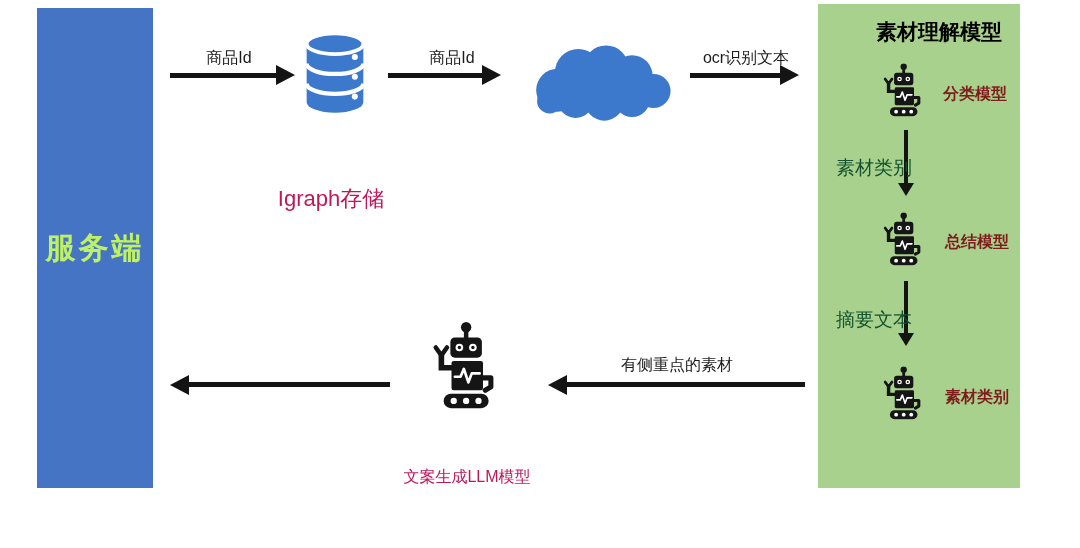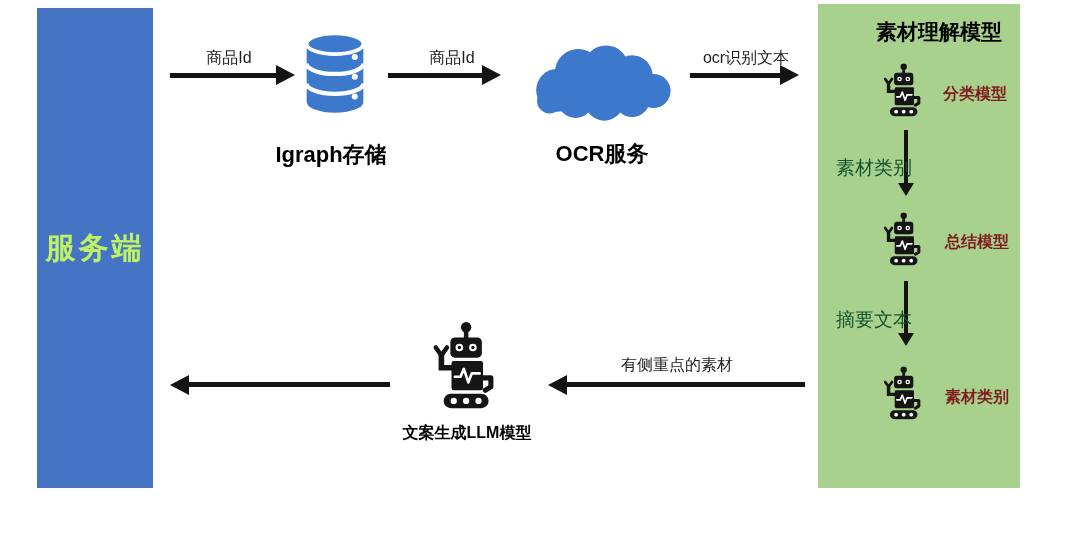--- a/index.html
+++ b/index.html
@@ -20,21 +20,21 @@
   .server-label{
     color:#bef264;font-size:30px;font-weight:600;letter-spacing:3px;white-space:nowrap;
   }
   
   .flow-label{
     position:absolute;transform:translateX(-50%);
     font-size:16px;color:#1c1c1c;white-space:nowrap;text-align:right;
   }
   .node-label{
     position:absolute;transform:translateX(-50%);
-    font-size:22px;font-weight:bold;color:#000000;white-space:nowrap;
+    font-size:22px;font-weight:normal;color:#be185d;white-space:nowrap;margin-top:44px;
   }
   .llm-title{font-size:16px;}
   
   .arrow-right,.arrow-left{
     position:absolute;height:5px;background:#141414;
   }
   .arrow-right::after{
     content:'';position:absolute;right:-19px;top:-7.5px;width:0;height:0;
     border-left:19px solid #141414;
     border-top:10px solid transparent;border-bottom:10px solid transparent;
@@ -131,21 +131,20 @@
       <circle cx="99" cy="31" r="25"></circle>
       <circle cx="128" cy="40" r="23"></circle>
       <circle cx="152" cy="57" r="19"></circle>
       <circle cx="128" cy="66" r="20"></circle>
       <circle cx="97" cy="68" r="22"></circle>
       <circle cx="65" cy="67" r="20"></circle>
       <circle cx="36" cy="68" r="14"></circle>
       <ellipse cx="95" cy="52" rx="58" ry="28"></ellipse>
     </g>
   </svg>
-  <span class="node-label" style="left:602px;top:139px">OCR服务</span>
 
   <span class="flow-label" style="left:746px;top:48px">ocr识别文本</span>
   <div class="arrow-right" style="left:690px;top:72.5px;width:90px"></div>
 
   <div class="panel">
     <span class="panel-title">素材理解模型</span>
 
     <svg class="icon" style="left:63px;top:59px" width="44" height="54" viewBox="0 0 64 78">
         <use href="#robot"></use>
       </svg>

